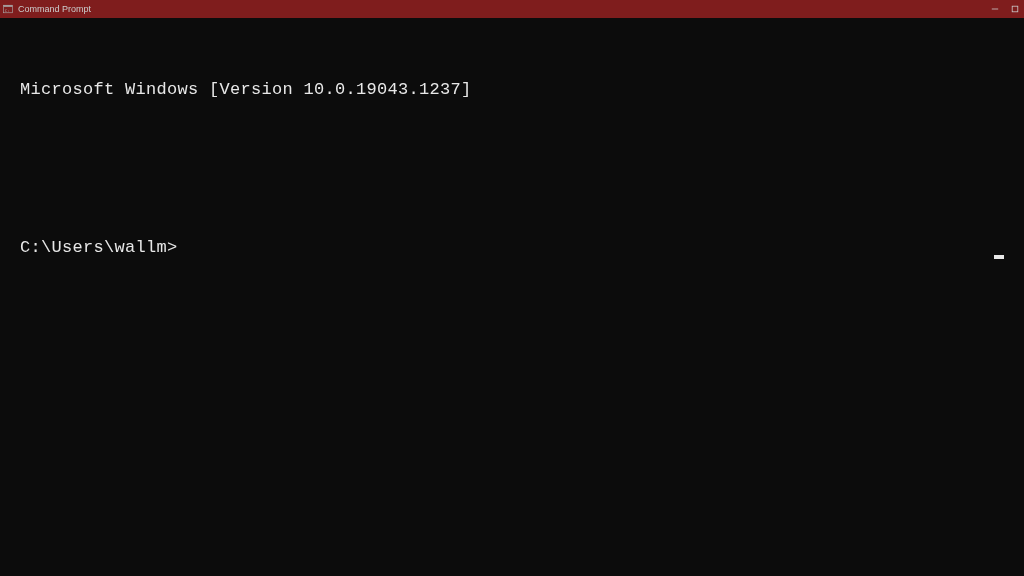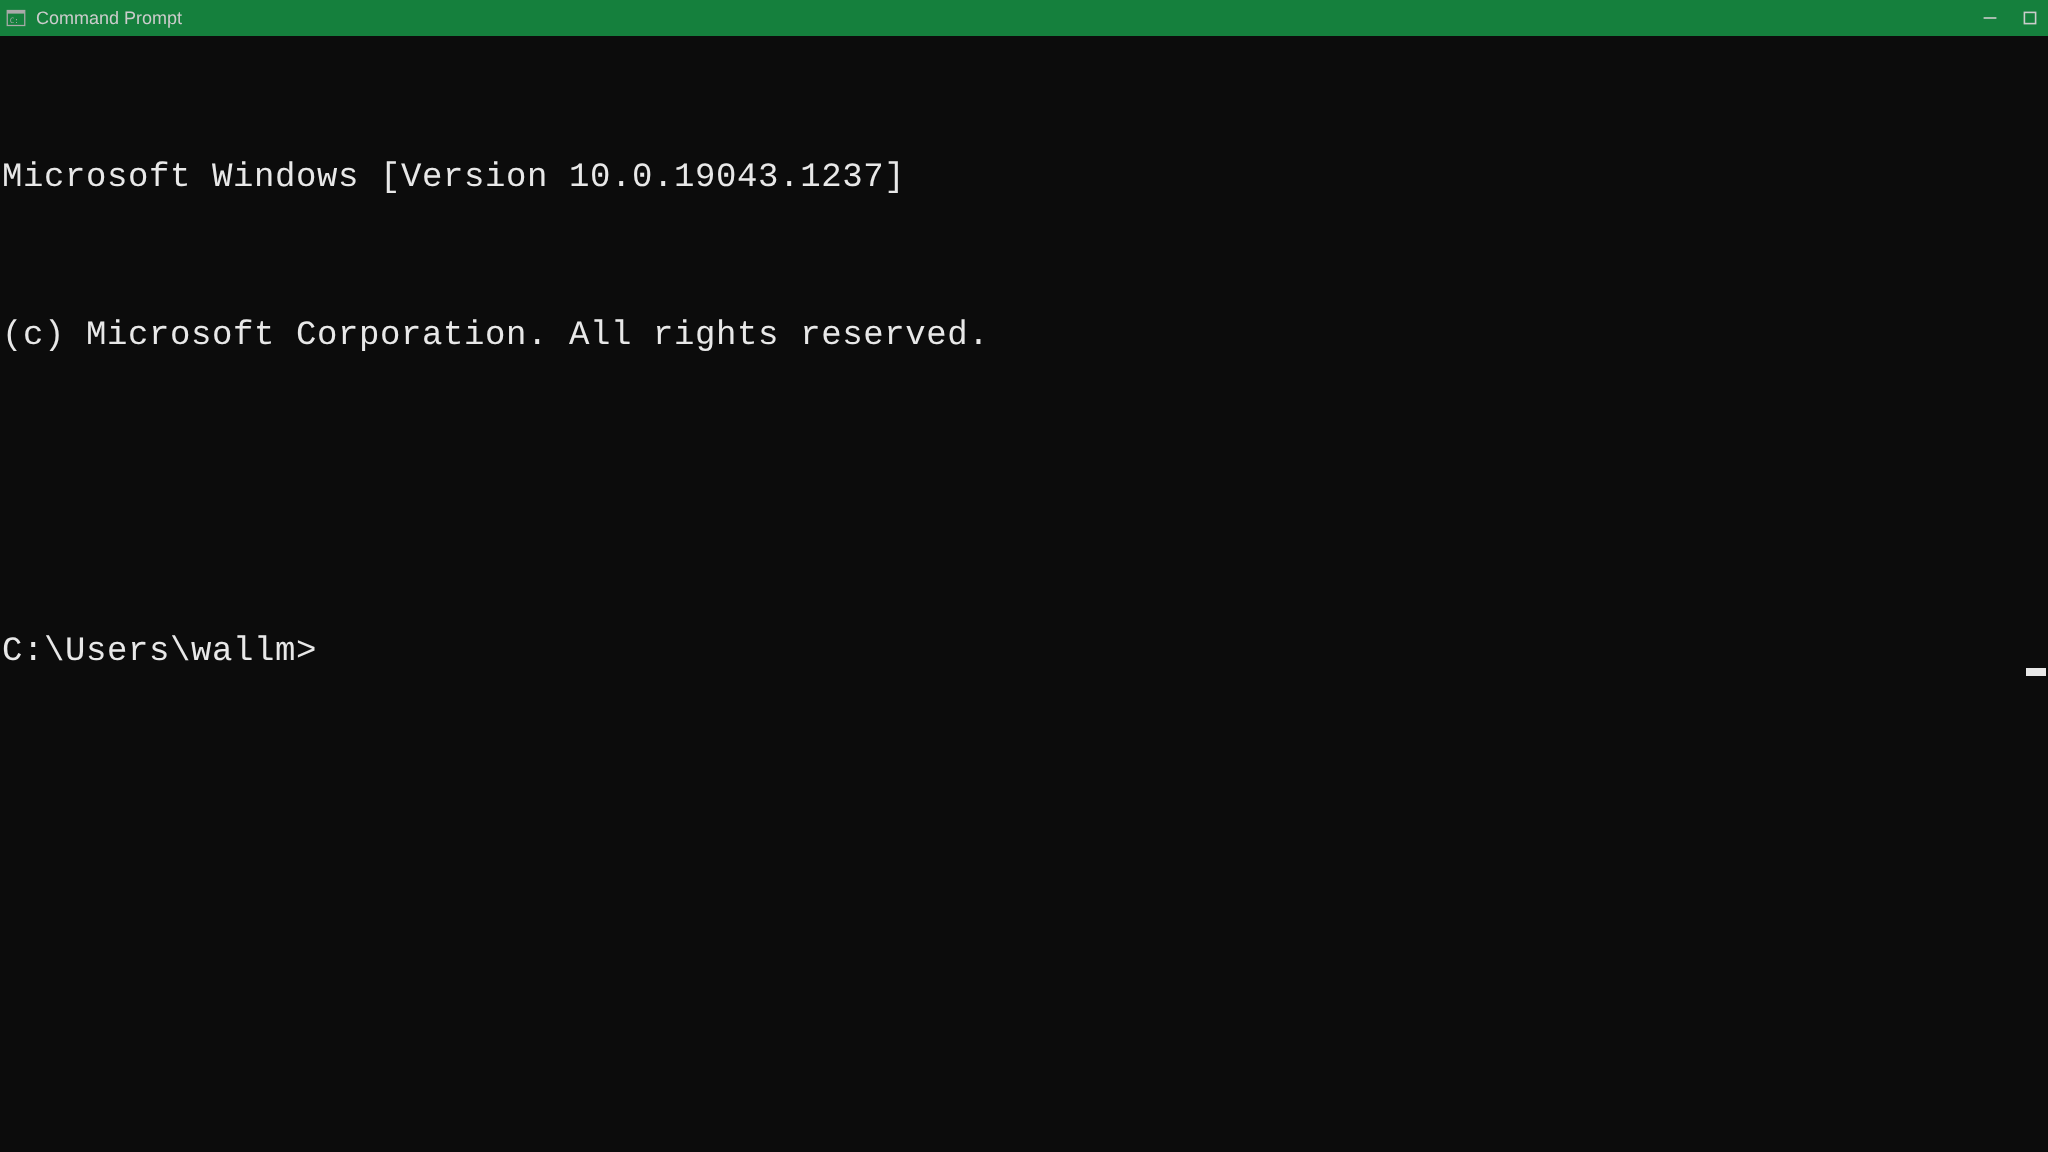--- a/index.html
+++ b/index.html
@@ -10,21 +10,21 @@
     body {
       width: 1024px;
       height: 576px;
       background: #0c0c0c;
       font-family: Consolas, 'Courier New', monospace;
       overflow: hidden;
       position: relative;
     }
     .titlebar {
       height: 18px;
-      background: #15803d;
+      background: #7f1d1d;
       display: flex;
       align-items: center;
       justify-content: space-between;
       padding: 0 2px;
       color: #cccccc;
       font-family: "Segoe UI", Tahoma, sans-serif;
       font-size: 9px;
     }
     .titlebar-left {
       display: flex;
@@ -57,21 +57,21 @@
       width: 10px;
       height: 10px;
       display: flex;
       align-items: center;
       justify-content: center;
       color: #cccccc;
       font-size: 10px;
       line-height: 1;
     }
     .terminal {
-      padding: 6px 1px;
+      padding: 6px 20px;
       color: #e8e8e8;
       font-size: 17px;
       line-height: 1.55;
       letter-spacing: 0.3px;
       white-space: pre;
       font-family: Consolas, 'Courier New', monospace;
     }
     .terminal-line {
       display: block;
     }
@@ -115,19 +115,18 @@
     <span class="win-btn">
       <svg width="8" height="8" viewBox="0 0 10 10">
           <rect x="1.5" y="1.5" width="7" height="7" fill="none" stroke="#cccccc" stroke-width="1"></rect>
         </svg>
     </span>
   </div>
 </div>
 
 <div class="terminal">
   <span class="terminal-line">Microsoft Windows [Version 10.0.19043.1237]</span>
-  <span class="terminal-line">(c) Microsoft Corporation. All rights reserved.</span>
   <div class="blank-line"></div>
   <div class="prompt-line">
     <span>C:\Users\wallm&gt;</span>
     <span class="cursor"></span>
   </div>
 </div>
 
 </body></html>

